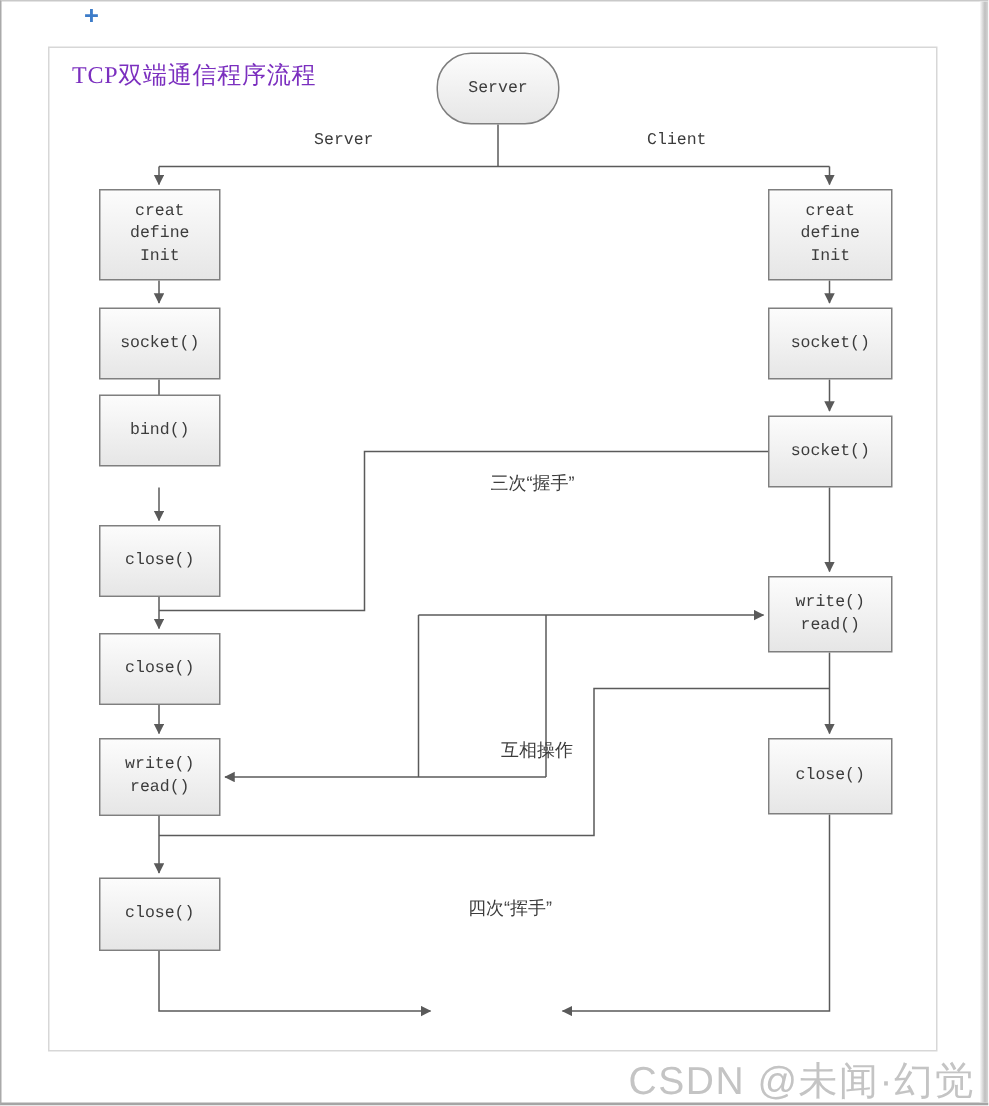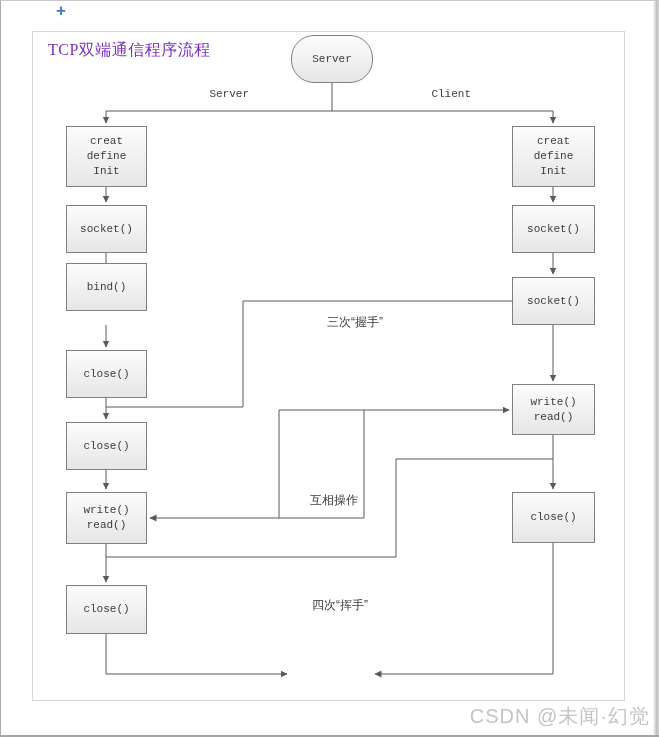--- a/index.html
+++ b/index.html
@@ -43,21 +43,21 @@
   }
   .terminal{border-radius:23px;}
   .lbl{
     position:absolute;text-align:right;
     font-size:11px;color:#3c3c3c;white-space:nowrap;
     font-family:"Liberation Mono","DejaVu Sans Mono",monospace;
   }
   .lbl.cjk{font-family:"Liberation Sans",sans-serif;font-size:12px;margin-top:36px;}
   .watermark{
     position:absolute;right:9px;top:702px;
-    font-size:20px;color:#C4C4C4;letter-spacing:1px;white-space:nowrap;
+    font-size:26px;color:#C4C4C4;letter-spacing:1px;white-space:nowrap;
   }
 </style>
 </head>
 <body>
 
 <div class="canvas">
 
   <span class="crosshair">+</span>
 
   <div class="frame"></div>
@@ -119,19 +119,19 @@
   <div class="box" style="left:511px;top:125px;width:83px;height:61px">creat
 define
 Init</div>
   <div class="box" style="left:511px;top:204px;width:83px;height:48px">socket()</div>
   <div class="box" style="left:511px;top:276px;width:83px;height:48px">socket()</div>
   <div class="box" style="left:511px;top:383px;width:83px;height:51px">write()
 read()</div>
   <div class="box" style="left:511px;top:491px;width:83px;height:51px">close()</div>
 
   <div class="lbl cjk" style="left:282px;top:277px;width:100px">三次“握手”</div>
-  <div class="lbl cjk" style="left:272px;top:455px;width:85px">互相操作</div>
+  <div class="lbl cjk" style="left:296px;top:455px;width:85px">互相操作</div>
   <div class="lbl cjk" style="left:267px;top:560px;width:100px">四次“挥手”</div>
 
   <div class="watermark">CSDN @未闻·幻觉</div>
 
   <div class="edge-band"></div>
 </div>
 
 </body></html>

